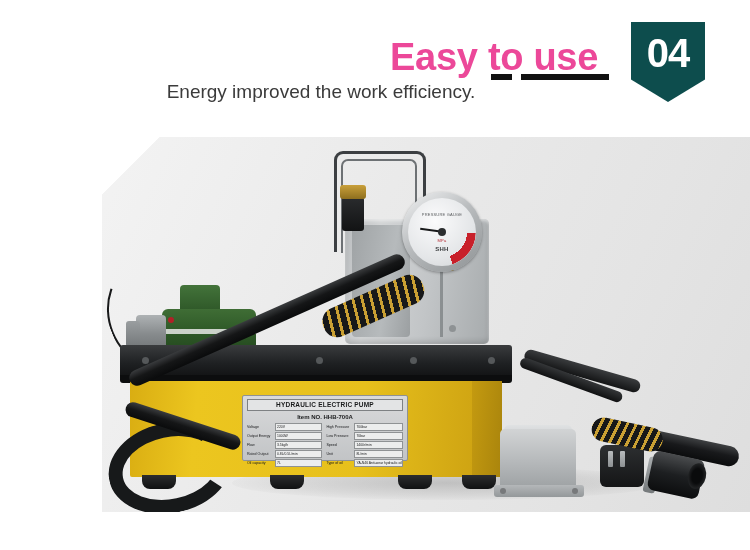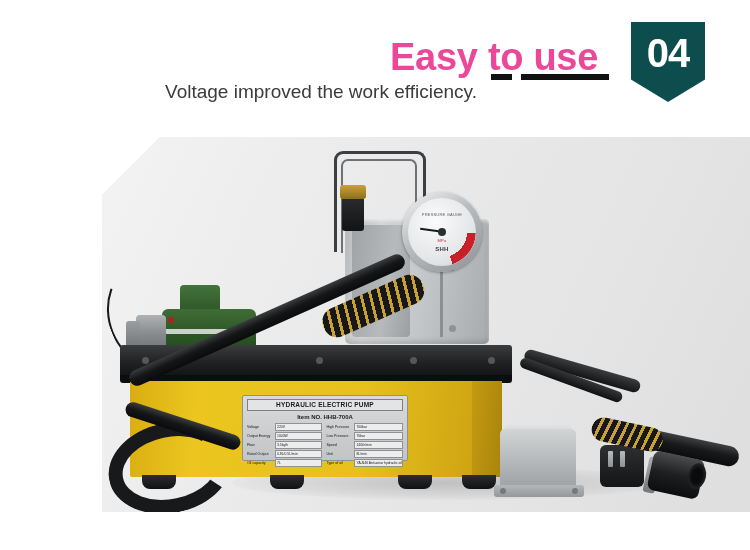--- a/index.html
+++ b/index.html
@@ -521,21 +521,21 @@
       <span class="dash-long"></span>
     </div>
   </div>
 
   <div id="badge">
     <div id="badge-shape"></div>
     <div id="badge-number">04</div>
   </div>
 
   <div id="subtitle">
-    <span class="line">Voltage improved the work efficiency.</span>
+    <span class="line">Energy improved the work efficiency.</span>
   </div>
 </div>
 
 <div id="photo-panel">
   <div id="photo-gradient"></div>
   <div id="floor-shadow"></div>
 
   <div class="prod" id="handle-outer"></div>
   <div class="prod" id="handle-inner"></div>
 

